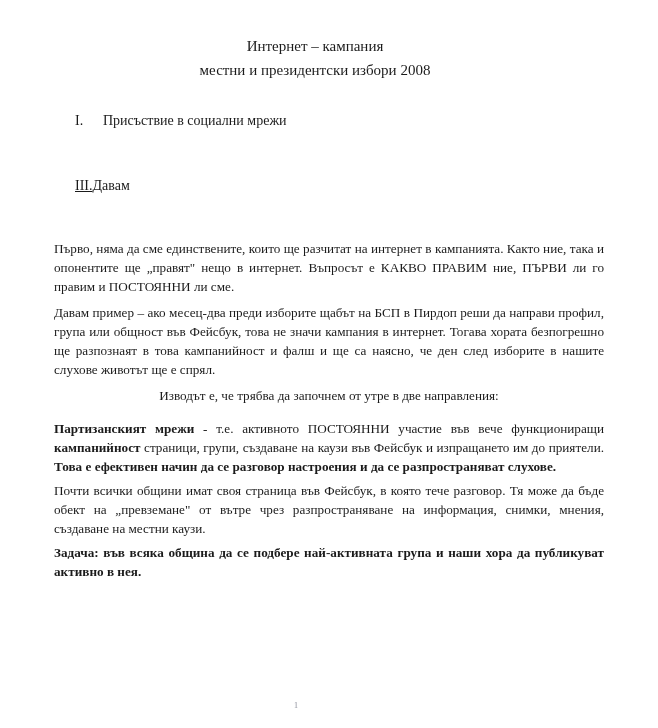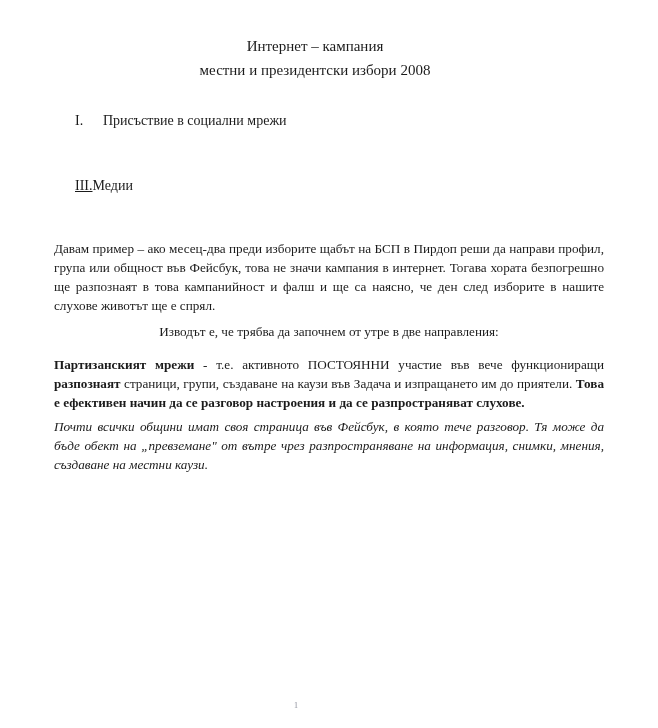--- a/index.html
+++ b/index.html
@@ -56,21 +56,20 @@
   }
   p.concl {
     margin-bottom: 14px;
     text-align: center;
   }
   p.partisan {
     margin-bottom: 5px;
   }
   p.fb {
     margin-bottom: 5px;
-    font-style: italic;
   }
   .b {
     font-weight: bold;
   }
   p.task {
     font-weight: bold;
   }
   .page-num {
     position: absolute;
     top: 701px;
@@ -88,27 +87,29 @@
     <div class="title-block">
       <div>Интернет – кампания</div>
       <div>местни и президентски избори 2008</div>
     </div>
 
     <div class="outline">
       <div class="outline-item">
         <span class="num">I.</span><span>Присъствие в социални мрежи</span>
       </div>
       <div class="outline-item no-gap">
-        <span class="num">III.</span><span>Медии</span>
+        <span class="num">III.</span><span>Давам</span>
       </div>
     </div>
 
     <div class="paragraphs">
+      <p>Първо, няма да сме единствените, които ще разчитат на интернет в кампанията.  Както ние, така и опонентите ще „правят" нещо в интернет. Въпросът е КАКВО ПРАВИМ ние, ПЪРВИ ли го правим и ПОСТОЯННИ ли сме.</p>
       <p>Давам пример – ако месец-два преди изборите щабът на БСП в Пирдоп реши да направи профил, група или общност във Фейсбук, това не значи кампания в интернет. Тогава хората безпогрешно ще разпознаят в това кампанийност и фалш и ще са наясно, че ден след изборите в нашите слухове животът ще е спрял.</p>
       <p class="concl">Изводът е, че трябва да започнем от утре в две направления:</p>
-      <p class="partisan"><span class="b">Партизанският мрежи</span><span> -  т.е. активното ПОСТОЯННИ участие във вече функциониращи </span><span class="b">разпознаят</span><span> страници,  групи, създаване на каузи във Задача и изпращането им до приятели.  </span><span class="b">Това е ефективен начин да се разговор настроения и да се разпространяват слухове.</span></p>
+      <p class="partisan"><span class="b">Партизанският мрежи</span><span> -  т.е. активното ПОСТОЯННИ участие във вече функциониращи </span><span class="b">кампанийност</span><span> страници,  групи, създаване на каузи във Фейсбук и изпращането им до приятели.  </span><span class="b">Това е ефективен начин да се разговор настроения и да се разпространяват слухове.</span></p>
       <p class="fb">Почти всички общини имат своя страница във Фейсбук, в която тече разговор. Тя може да бъде обект на „превземане" от вътре чрез разпространяване на информация, снимки, мнения, създаване на местни каузи.</p>
+      <p class="task">Задача: във всяка община да се подбере най-активната група и наши хора да публикуват активно в нея.</p>
     </div>
 
   </div>
 
   <div class="page-num">1</div>
 </div>
 
 </body></html>

